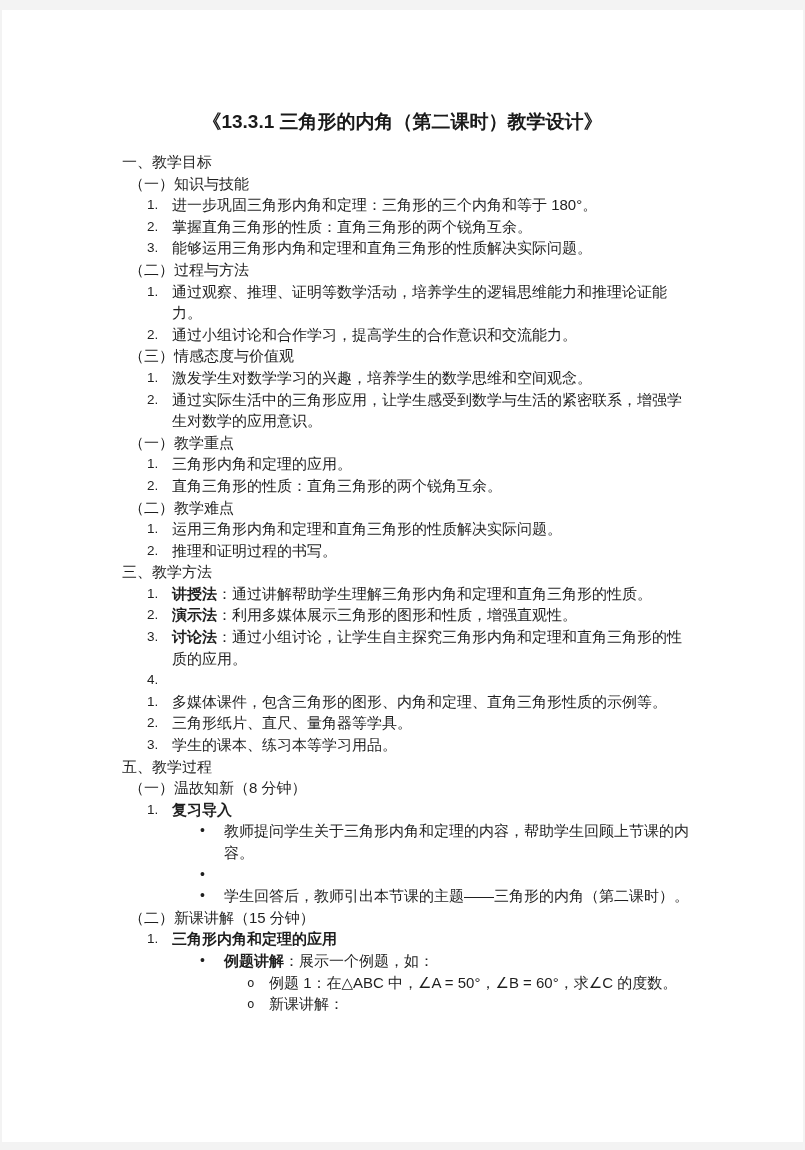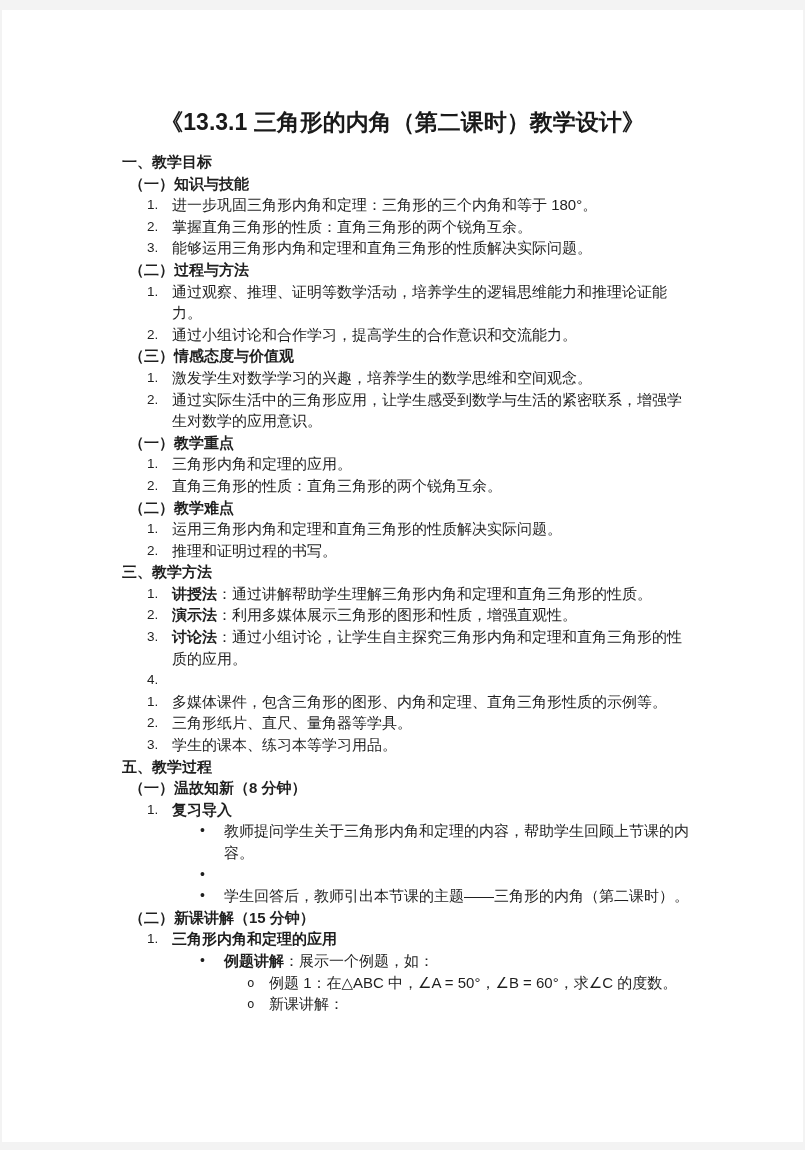--- a/index.html
+++ b/index.html
@@ -15,34 +15,34 @@
     position:absolute;
     left:2px; top:10px;
     width:801px; height:1132px;
     background:#ffffff;
     overflow:hidden;
   }
   .doc-title{
     margin:0;
     padding-top:97px;
     text-align:center;
-    font-size:23px;
+    font-size:19px;
     line-height:30px;
     font-weight:bold;
     color:#1a1a1a;
   }
   .doc-body{
     margin-top:14px;
     padding-right:108px;
     font-size:15px;
     line-height:21.6px;
   }
   .line{min-height:21.6px;}
-  .h1{padding-left:120px;font-weight:bold;}
-  .h2{padding-left:127px;font-weight:bold;}
+  .h1{padding-left:120px;font-weight:normal;}
+  .h2{padding-left:127px;font-weight:normal;}
   .num{padding-left:145px;display:flex;align-items:flex-start;}
   .num .marker{flex:0 0 25px;width:25px;font-size:13.5px;line-height:21.6px;}
   .bullet{padding-left:198px;display:flex;align-items:flex-start;}
   .bullet .marker{flex:0 0 24px;width:24px;font-size:14px;line-height:21.6px;}
   .circle{padding-left:245px;display:flex;align-items:flex-start;}
   .circle .marker{
     flex:0 0 22px;width:22px;
     font-family:"DejaVu Sans Mono","Liberation Mono",monospace;
     font-size:12.5px;line-height:21.6px;
   }

